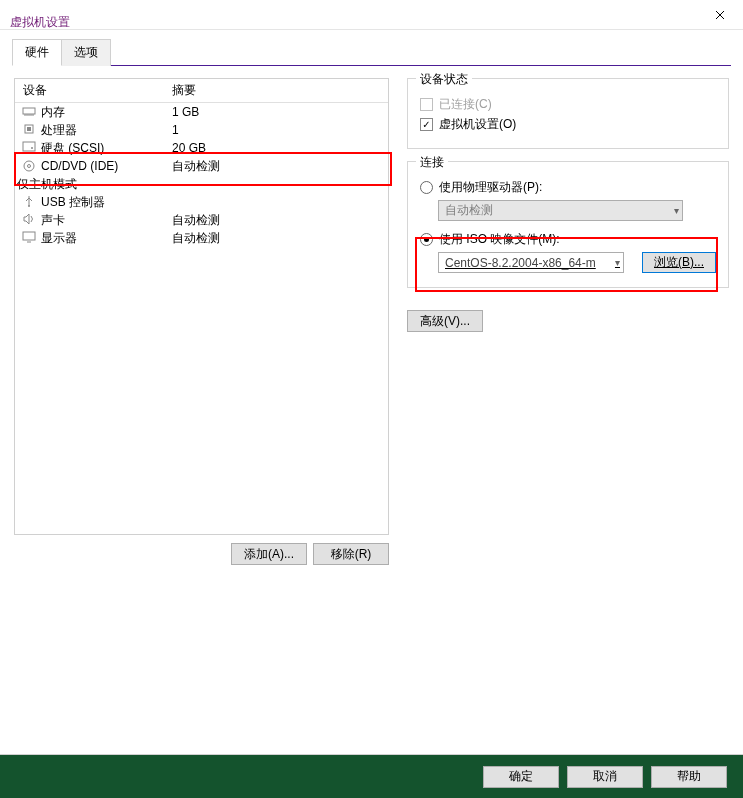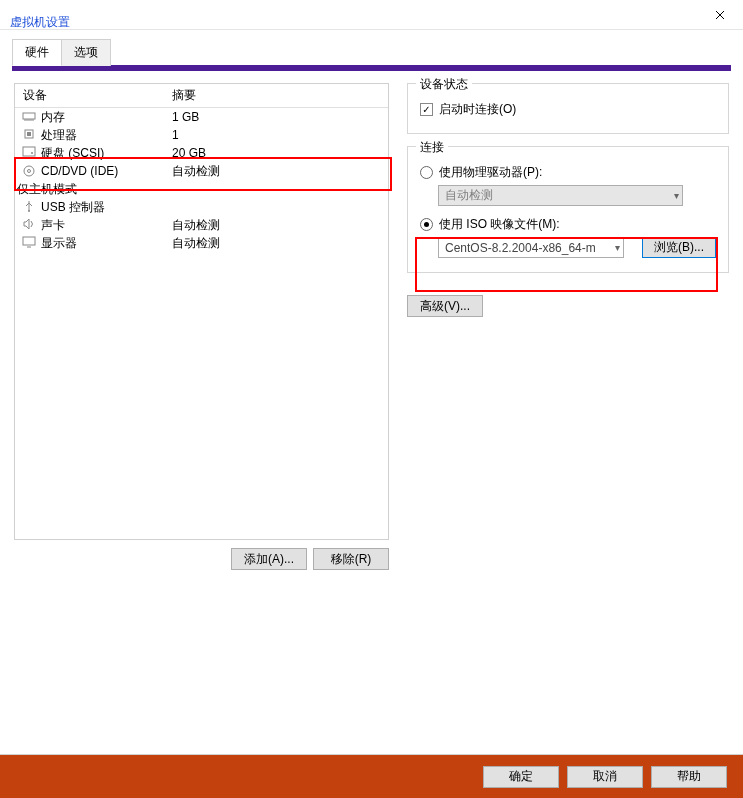--- a/index.html
+++ b/index.html
@@ -15,37 +15,37 @@
   }
   .titlebar {
     height: 30px;
     display: flex;
     align-items: center;
     justify-content: space-between;
     padding: 0 0 0 10px;
     border-bottom: 1px solid #e5e5e5;
     background: #ffffff;
   }
-  .titlebar .title { color: #1d4ed8; margin-top: 16px; }
+  .titlebar .title { color: #701a75; margin-top: 16px; }
   .close-btn {
     width: 46px;
     height: 30px;
     display: flex;
     align-items: center;
     justify-content: center;
     font-size: 14px;
     color: #000;
   }
   .content-area {
     padding: 8px 12px 0 12px;
     position: relative;
   }
   .tabs {
     display: flex;
-    border-bottom: 6px solid #4c1d95;
+    border-bottom: 1px solid #4c1d95;
     position: relative;
   }
   .tab {
     padding: 4px 12px;
     border: 1px solid #d0d0d0;
     border-bottom: none;
     margin-right: -1px;
     background: #f0f0f0;
     position: relative;
     top: 1px;
@@ -187,20 +187,21 @@
     color: #444;
   }
   .combo.disabled { background: #e6e6e6; color: #808080; }
   .combo .arrow { color: #666; font-size:10px;}
   .iso-row {
     display: flex;
     align-items: flex-end;
     gap: 18px;
     margin-top: 4px;
     margin-left: 18px;
+    text-decoration: underline;
   }
   .physical-combo-row { margin-left: 18px; margin-top: 4px;}
   .browse-btn {
     height: 21px;
     min-width: 74px;
     border: 1px solid #0078d7;
     background: #e1e1e1;
     font-size: 12px;
     display: inline-flex;
     align-items: center;
@@ -211,21 +212,21 @@
     display: flex;
     justify-content: flex-start;
     margin-top: 10px;
   }
   .bottom-bar {
     position: absolute;
     left: 0;
     right: 0;
     bottom: 0;
     height: 44px;
-    background: #c2410c;
+    background: #14532d;
     border-top: 1px solid #d0d0d0;
     display: flex;
     align-items: center;
     justify-content: flex-end;
     gap: 8px;
     padding-right: 16px;
   }
   svg { display:block; }
 </style>
 </head>
@@ -349,23 +350,27 @@
       <div class="left-buttons">
         <button class="win-btn">添加(A)...</button>
         <button class="win-btn">移除(R)</button>
       </div>
     </div>
 
     <div class="right-panel">
 
       <div class="groupbox">
         <span class="legend">设备状态</span>
+        <div class="chk-line disabled">
+          <span class="chk-box disabled"></span>
+          <span>已连接(C)</span>
+        </div>
         <div class="chk-line">
           <span class="chk-box">✓</span>
-          <span>启动时连接(O)</span>
+          <span>虚拟机设置(O)</span>
         </div>
       </div>
 
       <div class="groupbox" style="padding-bottom:14px;">
         <span class="legend">连接</span>
 
         <div class="radio-line">
           <span class="radio-btn"></span>
           <span>使用物理驱动器(P):</span>
         </div>

